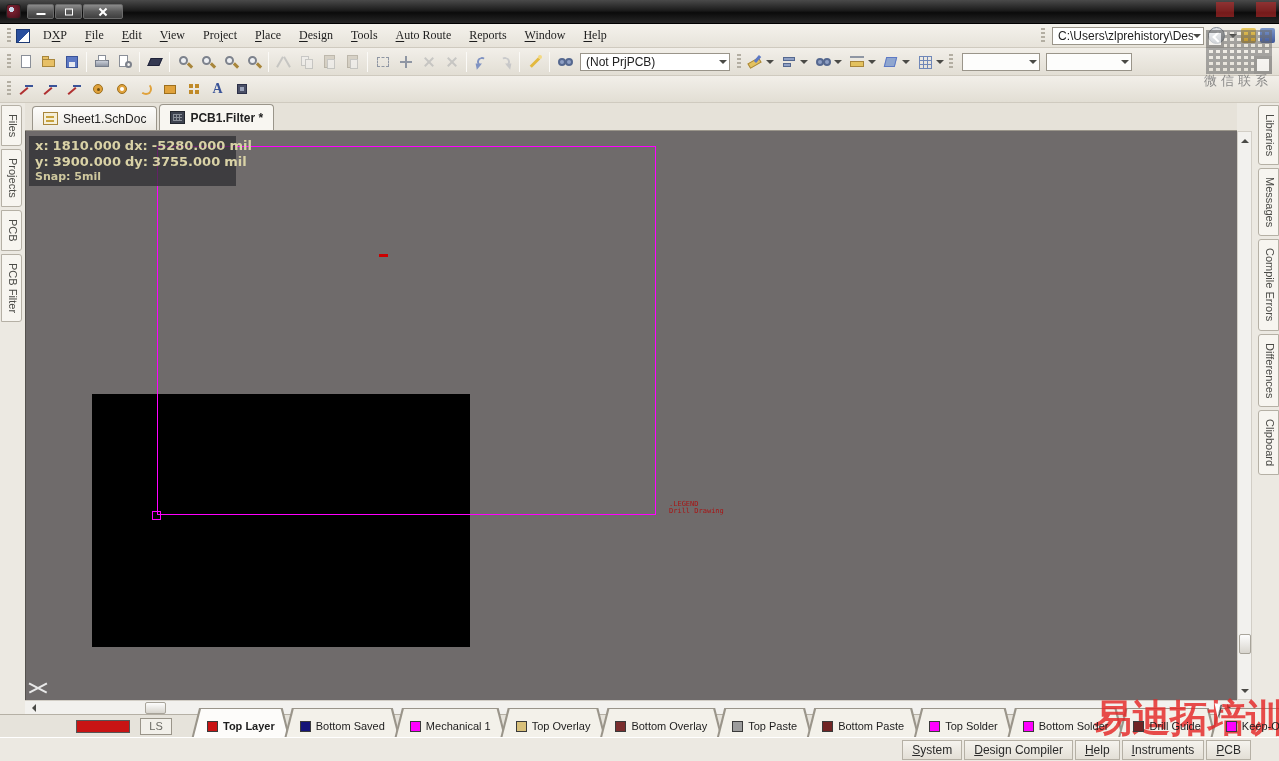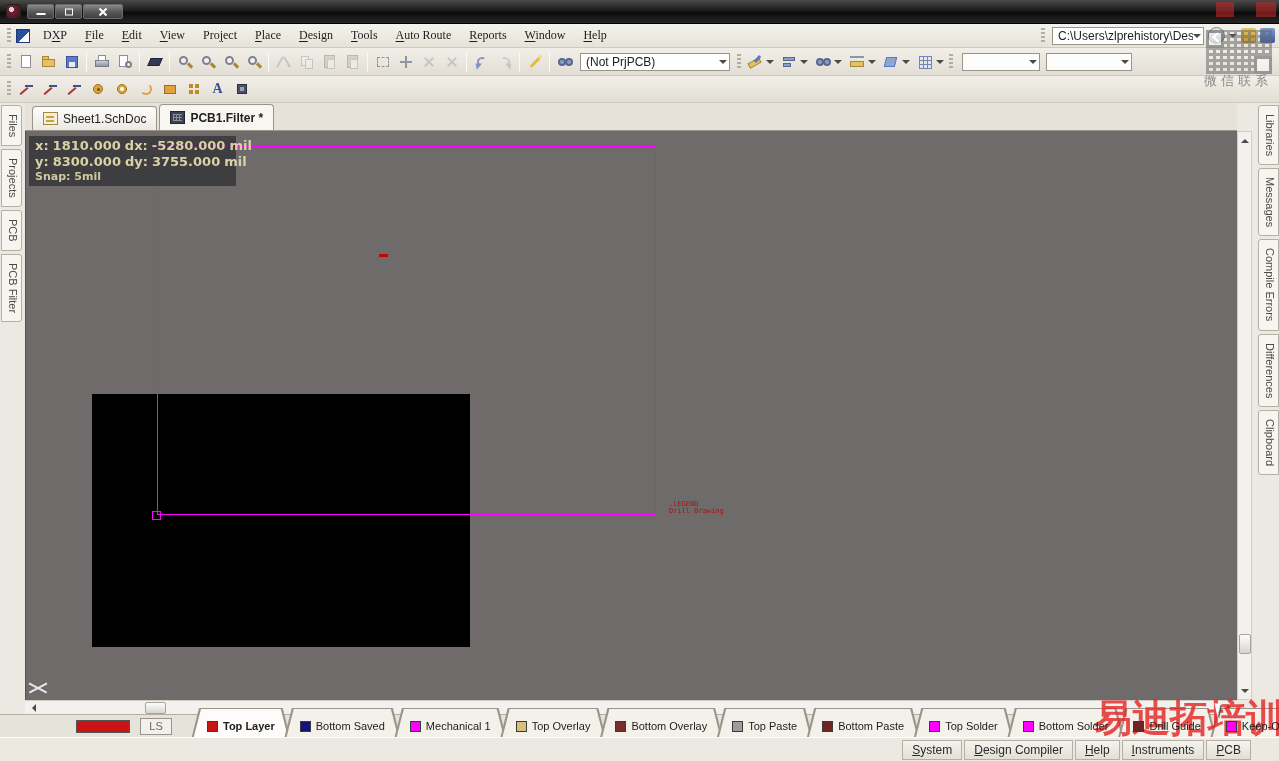--- a/index.html
+++ b/index.html
@@ -433,21 +433,21 @@
     <div class="hud">
       <div class="hud-row">
         <span>x:</span>
         <span class="lv">1810.000</span>
         <span class="dl">dx:</span>
         <span>-5280.000</span>
         <span>mil</span>
       </div>
       <div class="hud-row">
         <span>y:</span>
-        <span class="lv">8300.000</span>
+        <span class="lv">3900.000</span>
         <span class="dl">dy:</span>
         <span>3755.000</span>
         <span>mil</span>
       </div>
       <div class="hud-snap">Snap: 5mil</div>
     </div>
   </div>
 
   <div class="vscroll">
     <span class="sb-btn" style="left:0;top:2px;">

